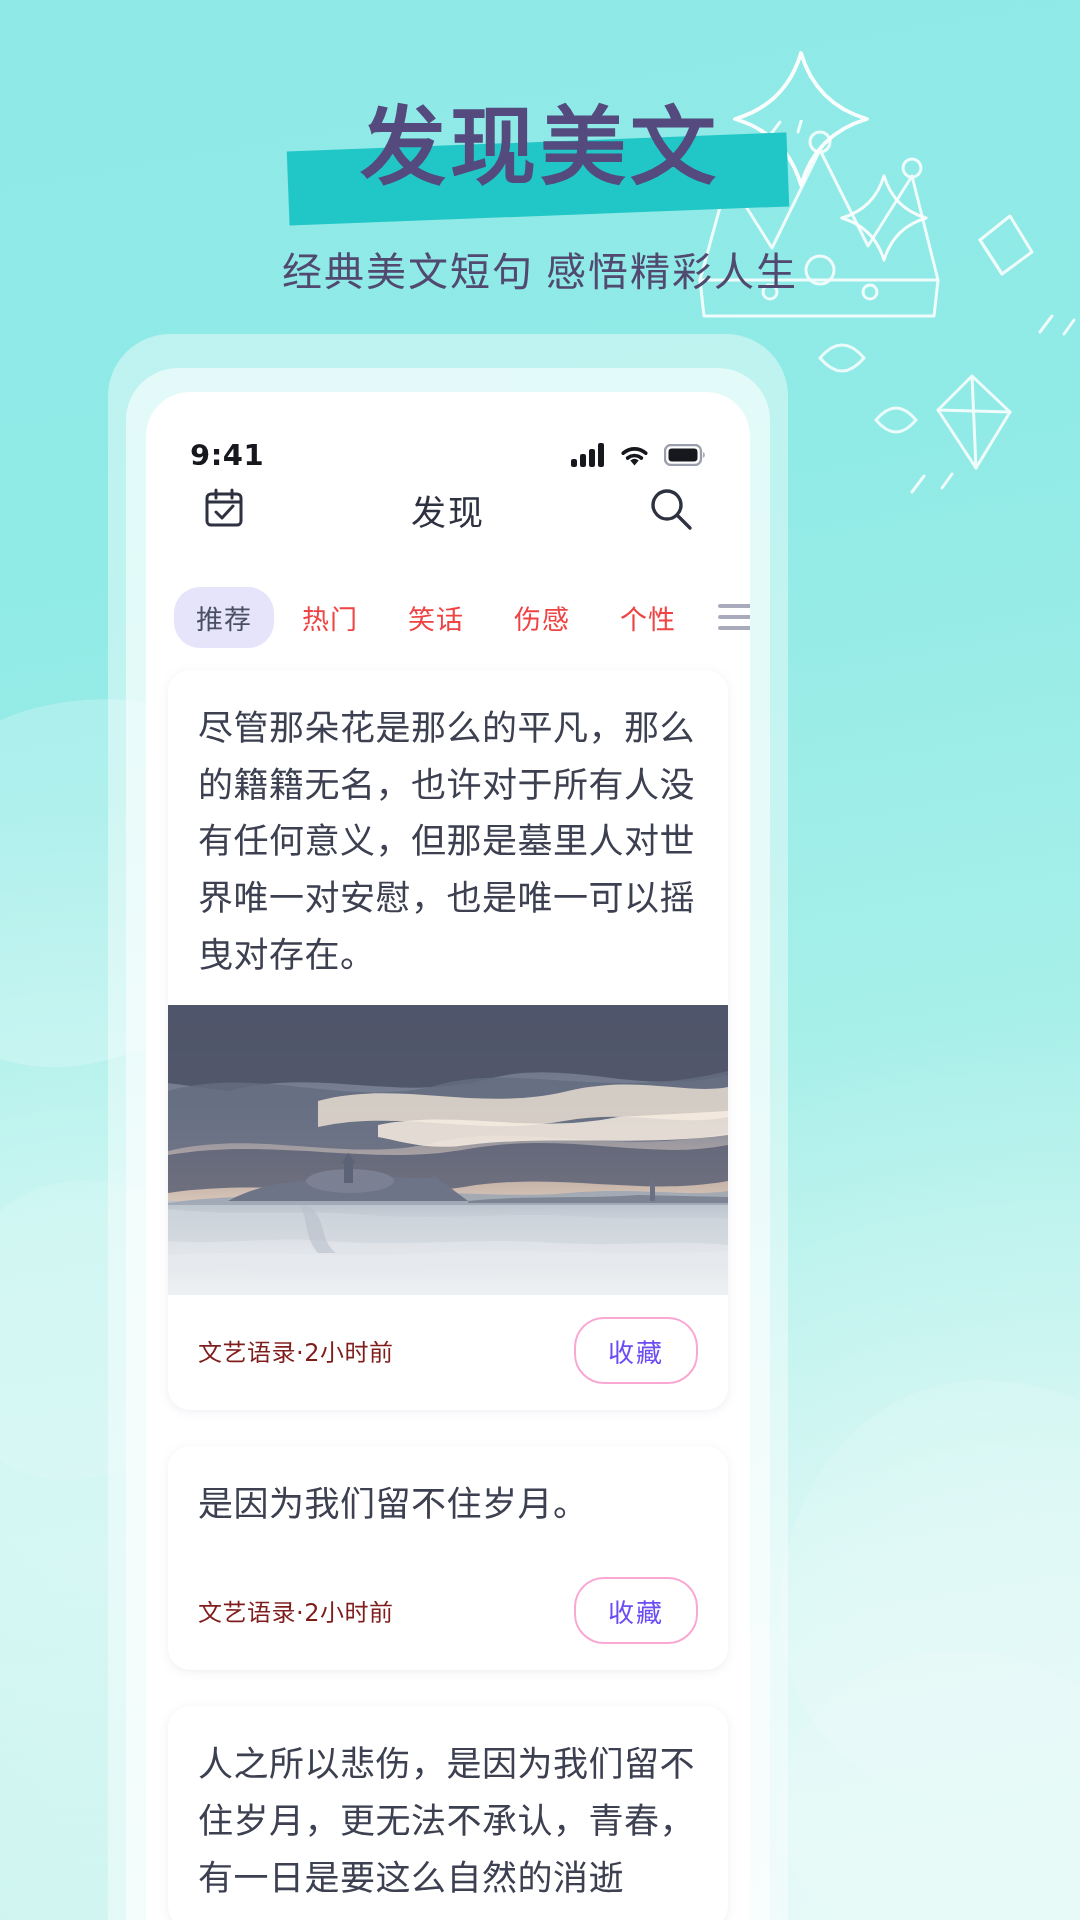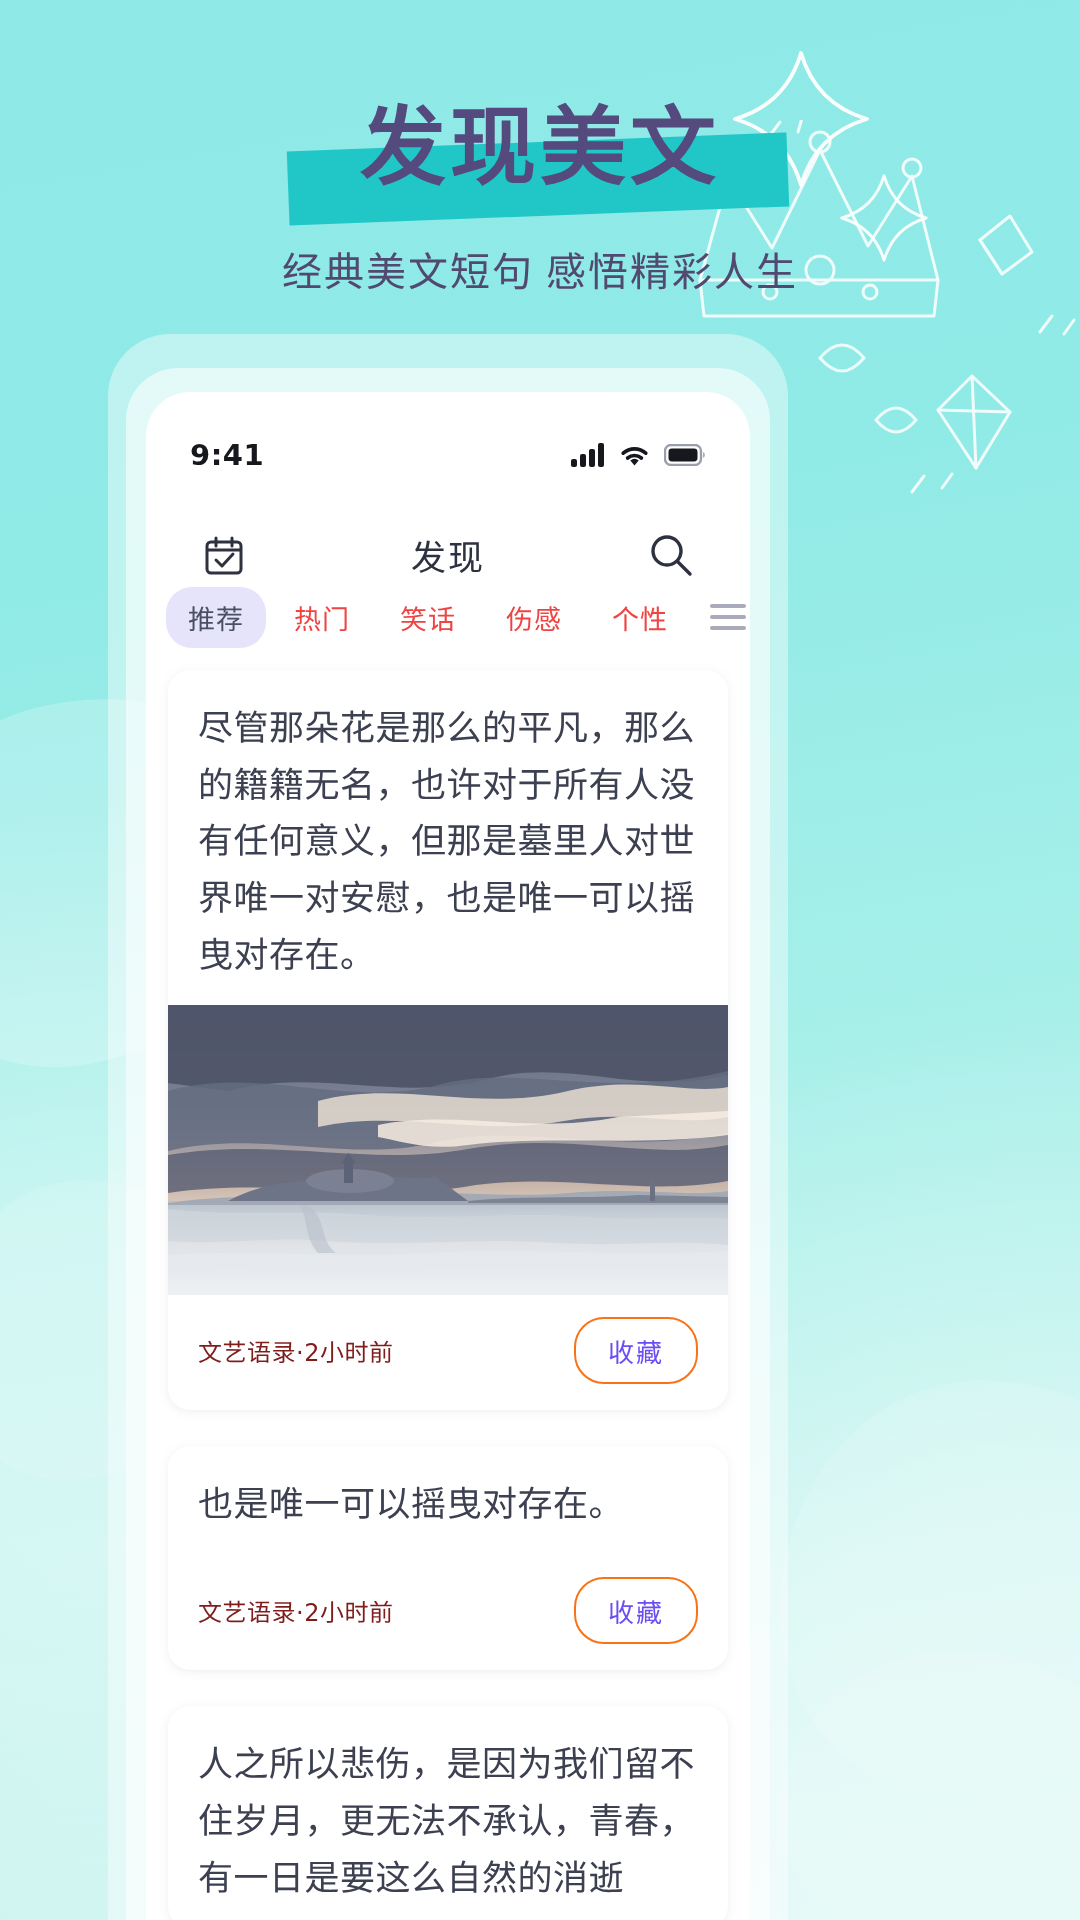--- a/index.html
+++ b/index.html
@@ -68,33 +68,33 @@
   .statusbar{
     position:relative;height:72px;display:flex;align-items:center;
     justify-content:space-between;padding:14px 44px 0 44px;box-sizing:border-box;margin-top:20px;
   }
   .status-time{font-size:29px;font-weight:bold;color:#16181d;letter-spacing:.5px;
     font-family:"DejaVu Sans","Liberation Sans",sans-serif;}
   .status-icons{display:flex;align-items:center;gap:13px;}
 
   
   .navbar{
-    height:96px;display:flex;align-items:flex-end;justify-content:space-between;
+    height:96px;display:flex;align-items:flex-start;justify-content:space-between;
     padding:0 54px;box-sizing:border-box;
   }
   .nav-title{
     font-size:35px;color:#2e3140;font-weight:500;letter-spacing:2px;
     position:absolute;left:0;right:0;text-align:center;pointer-events:none;
     font-family:"DejaVu Sans","Liberation Sans",sans-serif;
   }
   .nav-left,.nav-right{position:relative;z-index:2;display:flex;align-items:center;}
 
   
   .tabs{
-    display:flex;align-items:center;padding:0 26px 0 20px;height:74px;
+    display:flex;align-items:center;padding:0 26px 0 28px;height:74px;
     box-sizing:border-box;gap:6px;
   }
   .tab{
     font-size:27px;color:#ef4444;padding:11px 22px;border-radius:26px;white-space:nowrap;
     font-family:"DejaVu Sans","Liberation Sans",sans-serif;letter-spacing:1px;
   }
   .tab.active{background:#e6e4fb;color:#4a4f63;}
   .tab-more{margin-left:auto;display:flex;flex-direction:column;gap:7px;padding:0 8px 0 14px;}
   .tab-more i{display:block;width:36px;height:4px;border-radius:2px;background:#a9abbc;}
 
@@ -115,21 +115,21 @@
     font-family:"DejaVu Sans","Liberation Sans",sans-serif;
   }
   .card-img{width:100%;height:auto;display:block;}
   .card-foot{
     display:flex;align-items:center;justify-content:space-between;
     padding:22px 30px 26px 30px;
   }
   .meta{font-size:24px;color:#7f1d1d;letter-spacing:.5px;
     font-family:"DejaVu Sans","Liberation Sans",sans-serif;}
   .fav-btn{
-    border:2px solid #f97316;color:#6c4df4;border-radius:30px;
+    border:2px solid #f9a8d4;color:#6c4df4;border-radius:30px;
     padding:13px 32px;font-size:26px;background:#fff;letter-spacing:2px;
     font-family:"DejaVu Sans","Liberation Sans",sans-serif;
   }
   .sep{height:10px;}
 </style>
 </head>
 <body>
 
 <div class="bg">
   <div class="bg-grad"></div>
@@ -280,21 +280,21 @@
         <div class="meta">文艺语录·2小时前</div>
         <div class="fav-btn">收藏</div>
       </div>
       <div class="card-stack" style="bottom:-10px;"></div>
     </div>
 
     <div class="sep"></div>
 
     <div class="card" style="margin-top:26px;">
       <div class="card-body">
-        <div class="card-text">也是唯一可以摇曳对存在。</div>
+        <div class="card-text">是因为我们留不住岁月。</div>
       </div>
       <div class="card-foot">
         <div class="meta">文艺语录·2小时前</div>
         <div class="fav-btn">收藏</div>
       </div>
       <div class="card-stack" style="bottom:-10px;"></div>
     </div>
 
     <div class="sep"></div>
 

